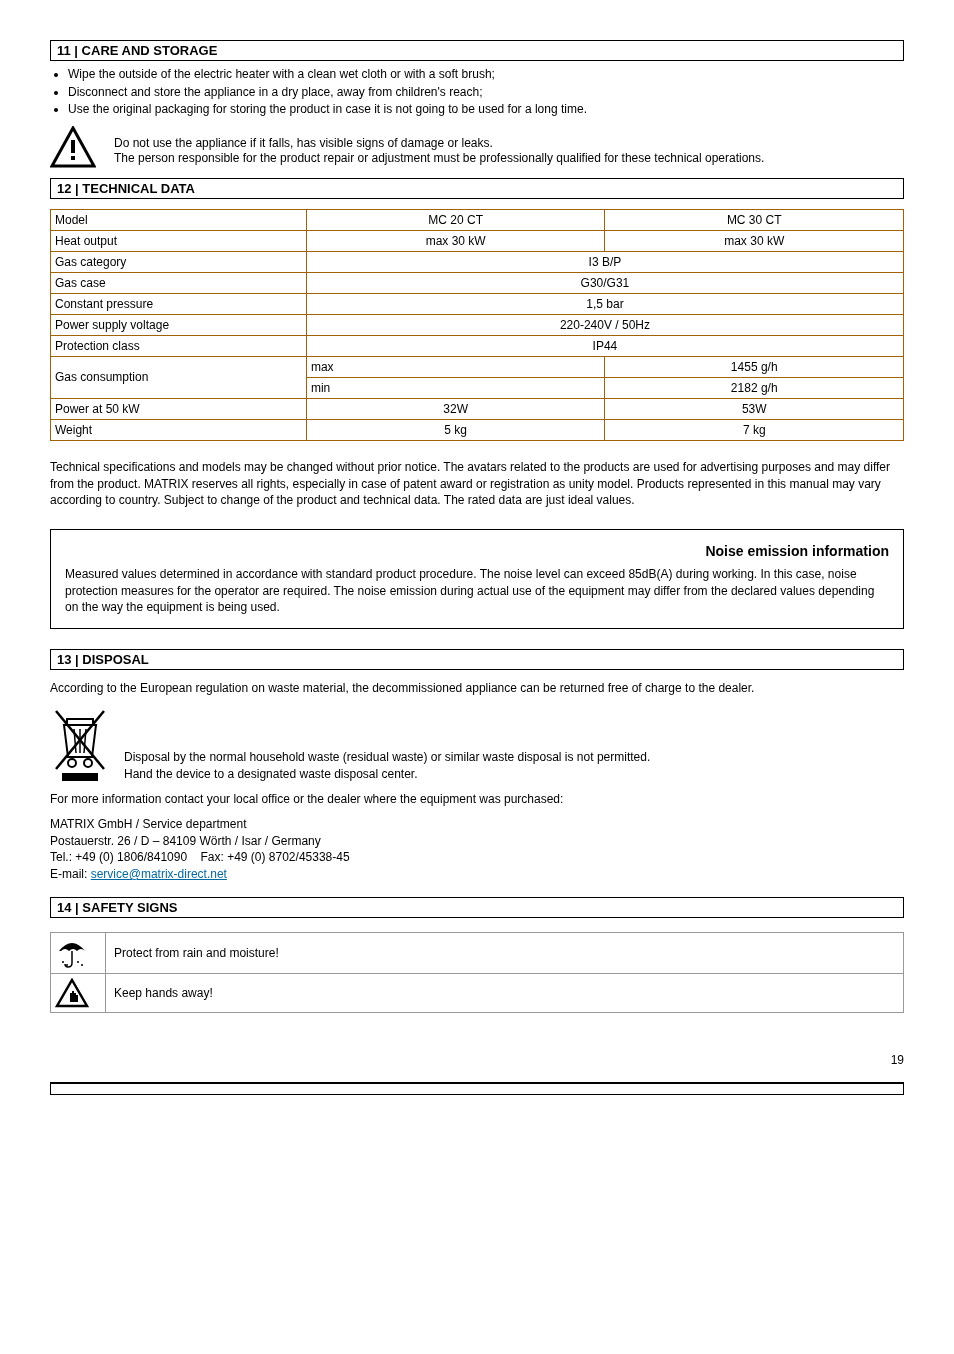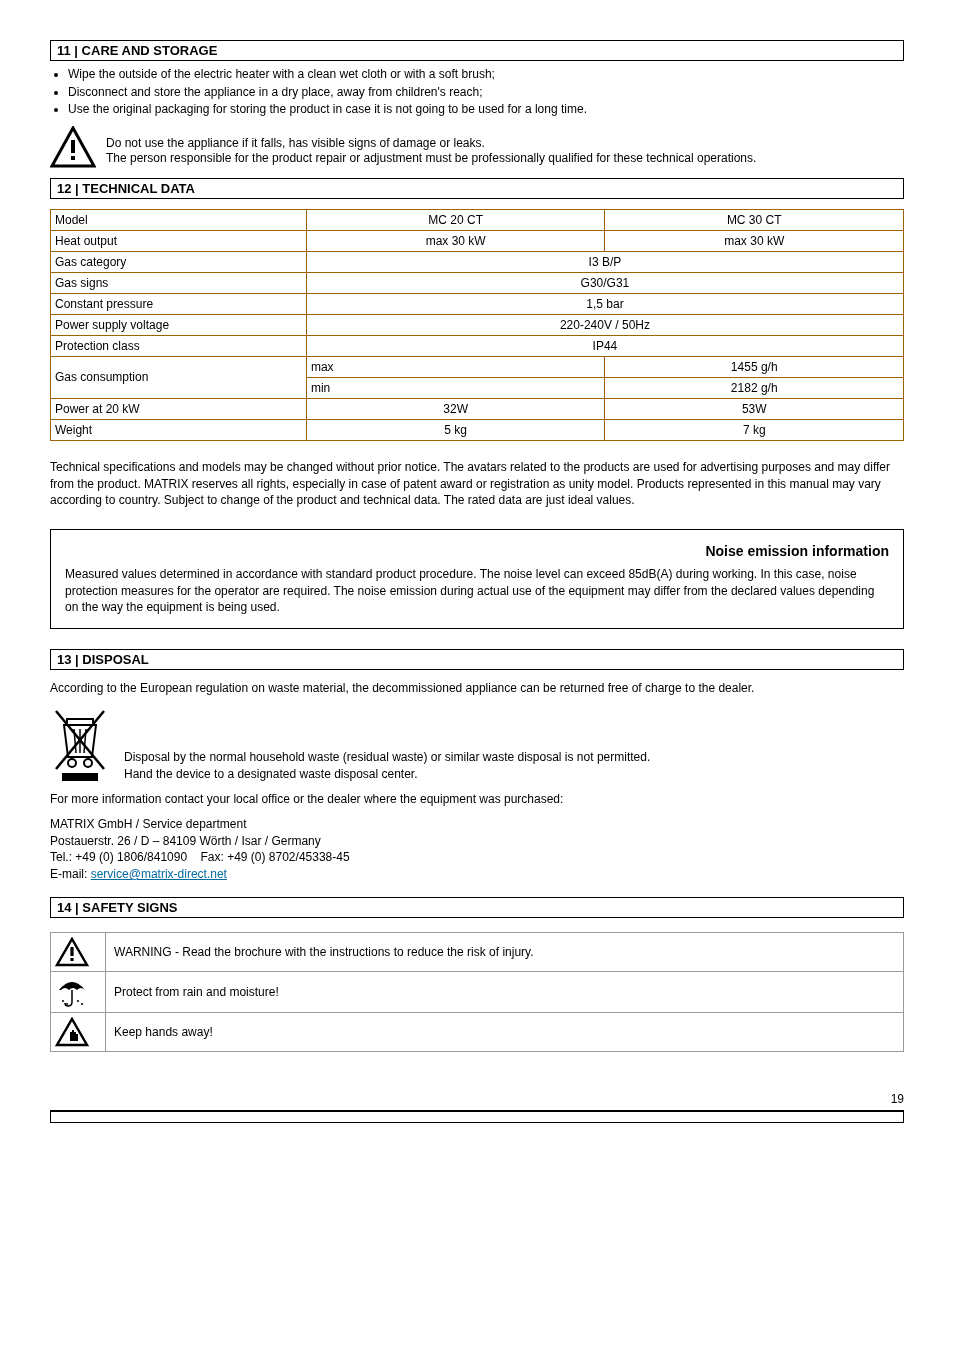--- a/index.html
+++ b/index.html
@@ -22,21 +22,21 @@
   }
   ul.bullets {
     list-style: disc;
     margin-left: 18px;
     margin-bottom: 8px;
   }
   ul.bullets li { margin-bottom: 2px; line-height: 1.3; }
   .tech-block {
     display: flex;
     align-items: flex-start;
-    gap: 10px;
+    gap: 18px;
     margin-bottom: 10px;
   }
   .tech-text { padding-top: 10px; line-height: 1.3; }
   .spec-table {
     border-collapse: collapse;
     width: 100%;
     margin-top: 10px;
     margin-bottom: 18px;
   }
   .spec-table td {
@@ -76,21 +76,21 @@
   }
   .safety-table td.icon-cell {
     width: 55px;
     text-align: center;
     padding: 4px;
   }
   .page-num {
     text-align: right;
     font-size: 12px;
     margin-top: 40px;
-    padding-bottom: 4px;
+    padding-bottom: 15px;
     border-bottom: 1px solid #000;
   }
   .footer-box {
     border: 1px solid #000;
     height: 12px;
     margin-top: 0;
   }
   .para { line-height: 1.4; margin-bottom: 8px; }
   svg { display: block; }
 </style>
@@ -130,21 +130,21 @@
   <tr>
     <td class="label">Heat output</td>
     <td>max 30 kW</td>
     <td>max 30 kW</td>
   </tr>
   <tr>
     <td class="label">Gas category</td>
     <td colspan="2">I3 B/P</td>
   </tr>
   <tr>
-    <td class="label">Gas signs</td>
+    <td class="label">Gas case</td>
     <td colspan="2">G30/G31</td>
   </tr>
   <tr>
     <td class="label">Constant pressure</td>
     <td colspan="2">1,5 bar</td>
   </tr>
   <tr>
     <td class="label">Power supply voltage</td>
     <td colspan="2">220-240V / 50Hz</td>
   </tr>
@@ -155,21 +155,21 @@
   <tr>
     <td class="label" rowspan="2">Gas consumption</td>
     <td style="text-align:left">max</td>
     <td>1455 g/h</td>
   </tr>
   <tr>
     <td style="text-align:left">min</td>
     <td>2182 g/h</td>
   </tr>
   <tr>
-    <td class="label">Power at 20 kW</td>
+    <td class="label">Power at 50 kW</td>
     <td>32W</td>
     <td>53W</td>
   </tr>
   <tr>
     <td class="label">Weight</td>
     <td>5 kg</td>
     <td>7 kg</td>
   </tr>
 </tbody>
   </table>
@@ -214,32 +214,20 @@
     <span>Fax:</span>
     <span>+49 (0) 8702/45338-45</span><br>
     <span>E-mail:</span>
     <a class="link">service@matrix-direct.net</a>
   </p>
 </div>
 
 <div class="section-header" style="margin-top:14px;">14 | SAFETY SIGNS</div>
 <table class="safety-table">
   <tbody>
-      <tr>
-    <td class="icon-cell">
-      <span>
-        <svg width="34" height="30" viewBox="0 0 34 30">
-          <polygon points="17,2 32,28 2,28" fill="none" stroke="#000" stroke-width="2.5"></polygon>
-          <rect x="15.4" y="10" width="3.2" height="9" fill="#000"></rect>
-          <rect x="15.4" y="21" width="3.2" height="3" fill="#000"></rect>
-        </svg>
-      </span>
-    </td>
-    <td>WARNING - Read the brochure with the instructions to reduce the risk of injury.</td>
-  </tr>
   <tr>
     <td class="icon-cell">
       <span>
         <svg width="34" height="32" viewBox="0 0 34 32">
           <path d="M4 14 Q17 -2 30 14 Q26 10 22 14 Q18 10 14 14 Q10 10 6 14 Z" fill="#000"></path>
           <line x1="17" y1="14" x2="17" y2="26" stroke="#000" stroke-width="1.5"></line>
           <path d="M17 26 Q17 30 13 30 Q10 30 10 27" fill="none" stroke="#000" stroke-width="1.5"></path>
           <circle cx="8" cy="25" r="1" fill="#000"></circle>
           <circle cx="12" cy="28" r="1" fill="#000"></circle>
           <circle cx="23" cy="25" r="1" fill="#000"></circle>

